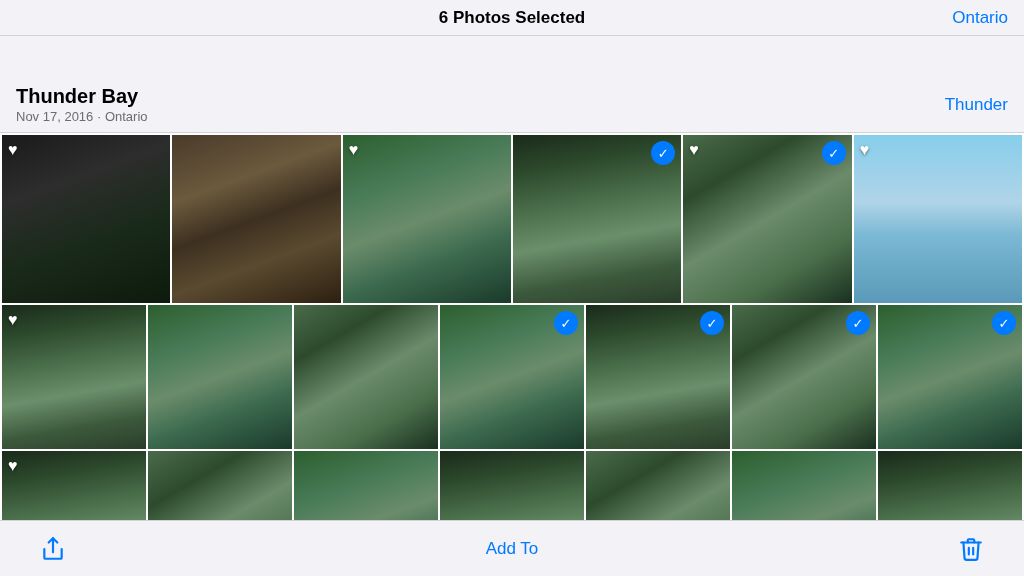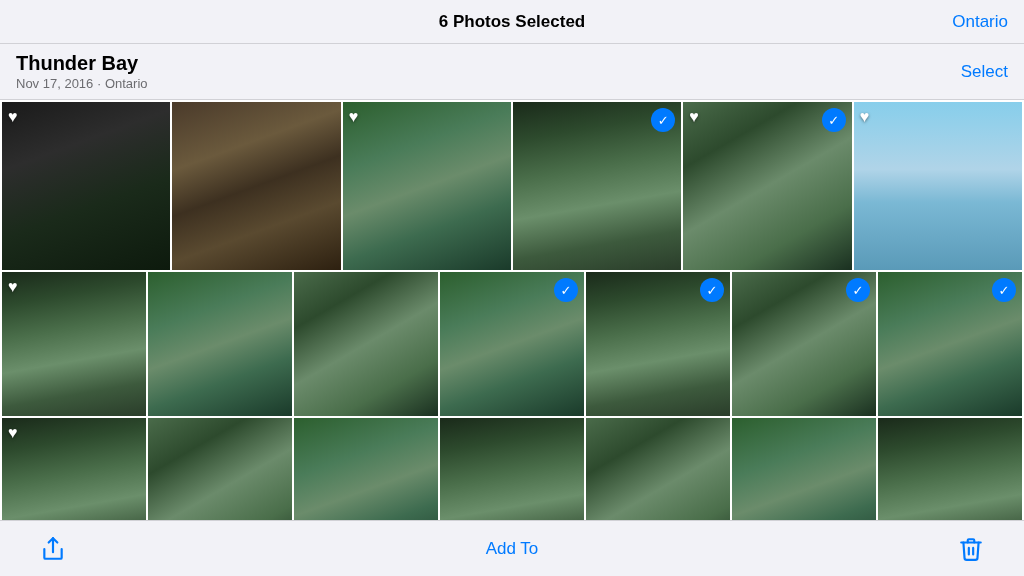--- a/index.html
+++ b/index.html
@@ -14,21 +14,21 @@
     }
 
     
     .top-bar {
       background: #f2f2f7;
       border-bottom: 1px solid #d1d1d6;
       display: flex;
       align-items: center;
       justify-content: space-between;
       padding: 0 16px;
-      height: 44px;
+      height: 36px;
       flex-shrink: 0;
     }
     .top-bar-title {
       font-size: 17px;
       font-weight: 600;
       color: #000;
       flex: 1;
       text-align: center;
     }
     .top-bar-cancel {
@@ -44,20 +44,21 @@
 
     
     .album-header {
       background: #f2f2f7;
       border-bottom: 1px solid #d1d1d6;
       padding: 8px 16px;
       display: flex;
       align-items: center;
       justify-content: space-between;
       flex-shrink: 0;
+      margin-top: 41px;
     }
     .album-info {}
     .album-title {
       font-size: 20px;
       font-weight: 600;
       color: #000;
     }
     .album-subtitle {
       font-size: 13px;
       color: #6c6c70;
@@ -159,21 +160,21 @@
   <div class="top-bar-spacer"></div>
   <div class="top-bar-title">6 Photos Selected</div>
   <div class="top-bar-cancel">Ontario</div>
 </div>
 
 <div class="album-header">
   <div class="album-info">
     <div class="album-title">Thunder Bay</div>
     <div class="album-subtitle">Nov 17, 2016 · Ontario</div>
   </div>
-  <div class="album-select">Select</div>
+  <div class="album-select">Thunder</div>
 </div>
 
 <div class="photo-grid" id="photo-grid">
 
 <div class="grid-row">
       <div class="photo-cell photo-dark-1">
         <div class="heart-icon">♥</div>
       </div>
       <div class="photo-cell photo-rock-1"></div>
       <div class="photo-cell photo-nature-1">

